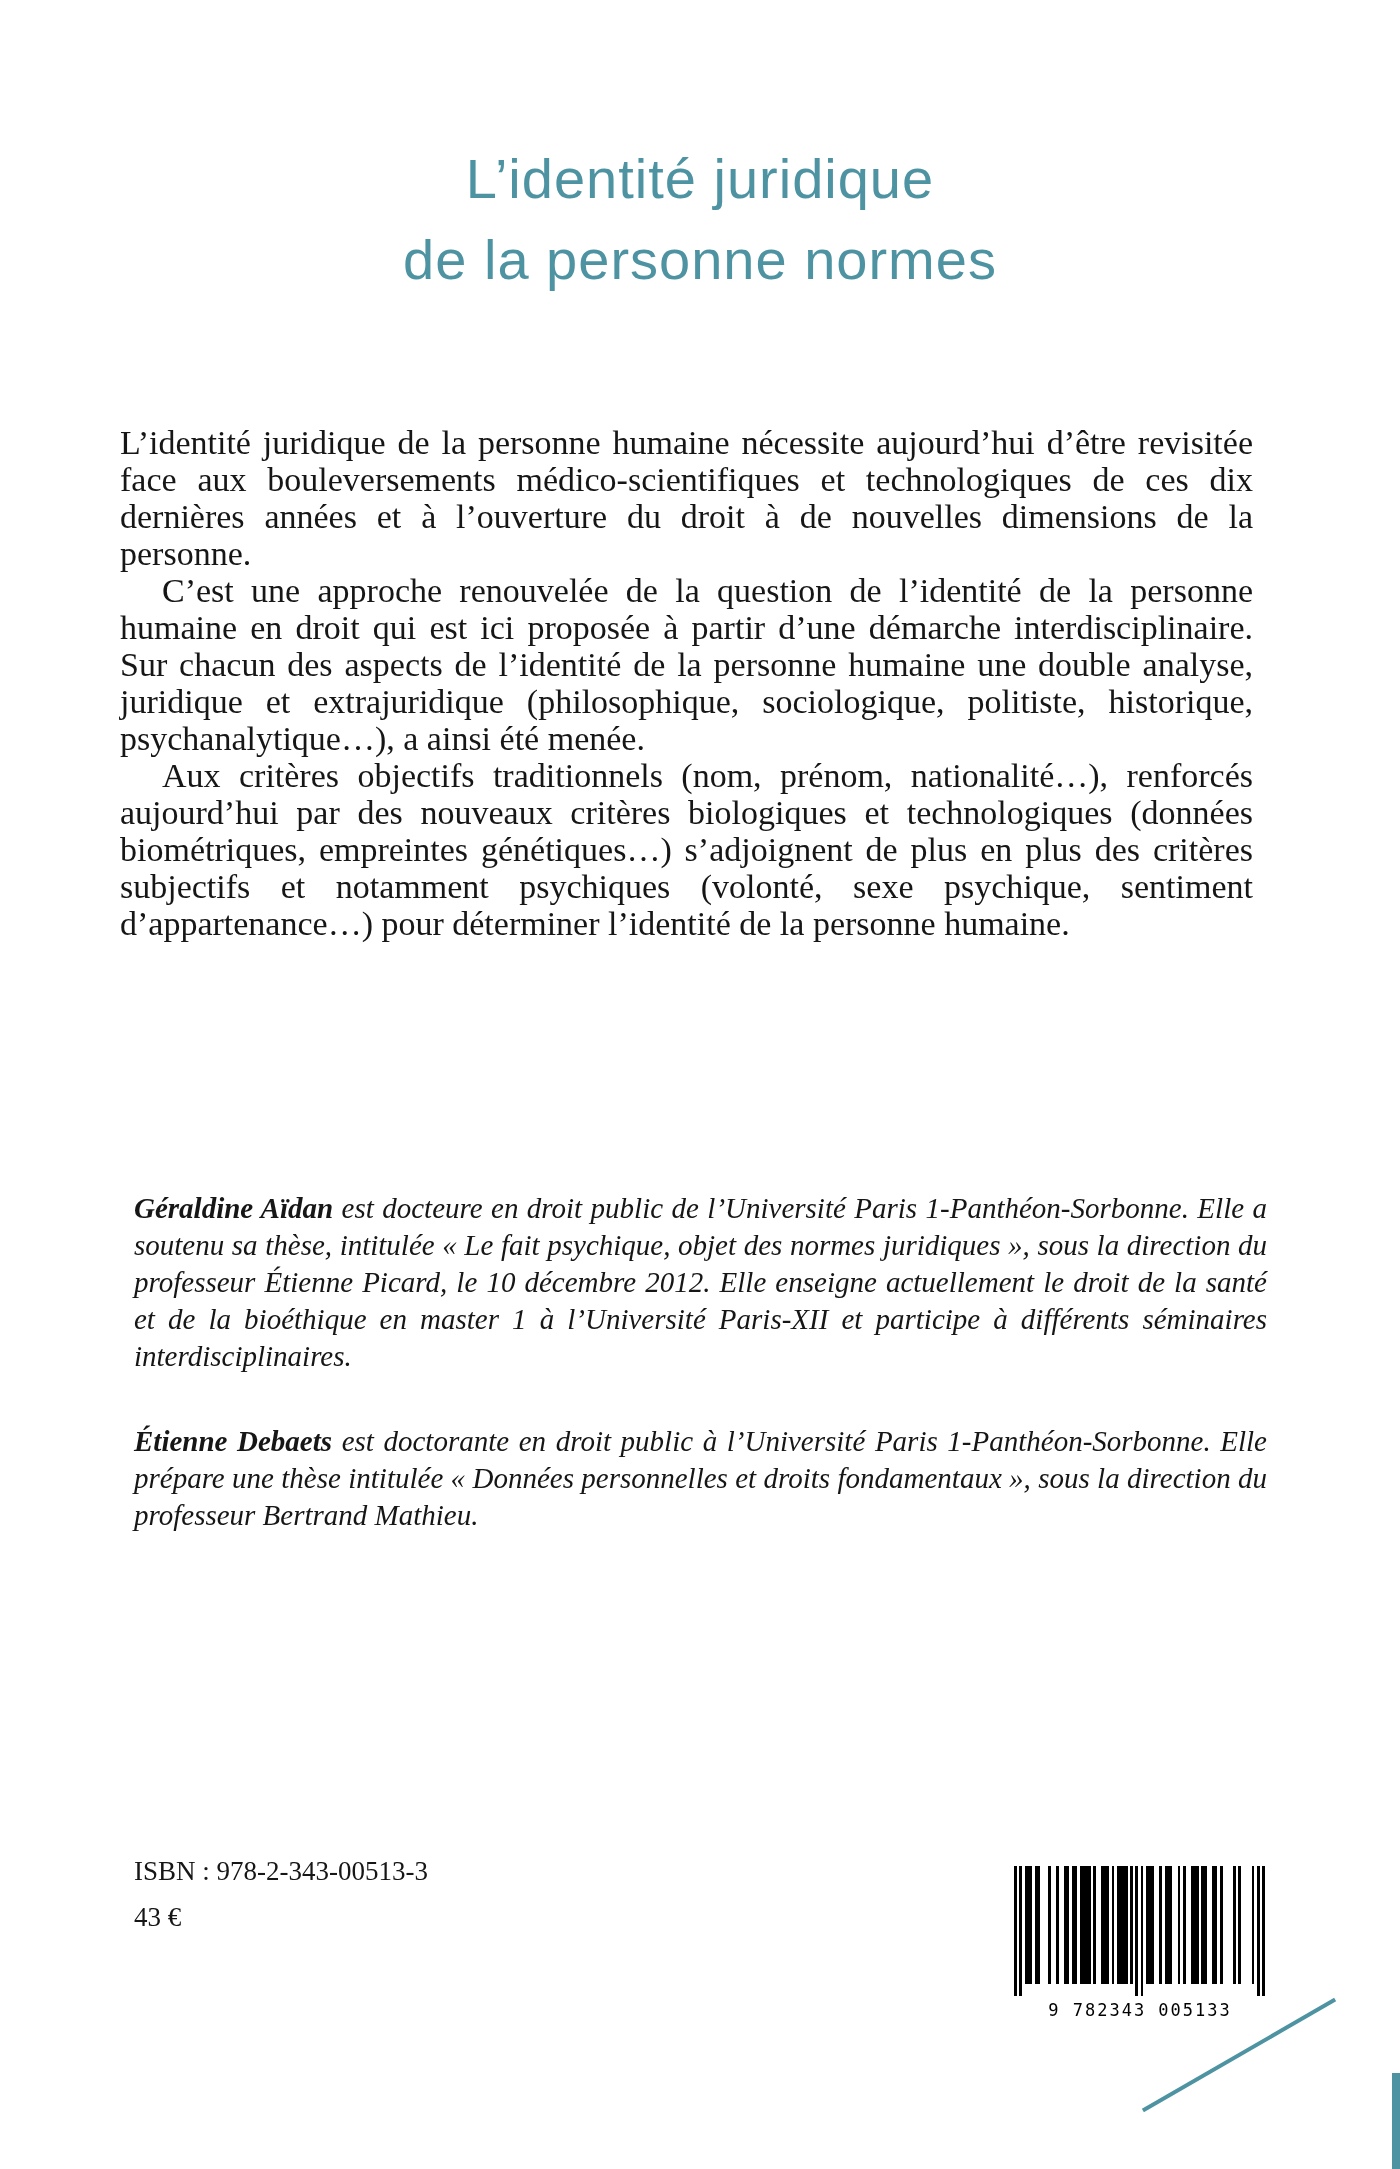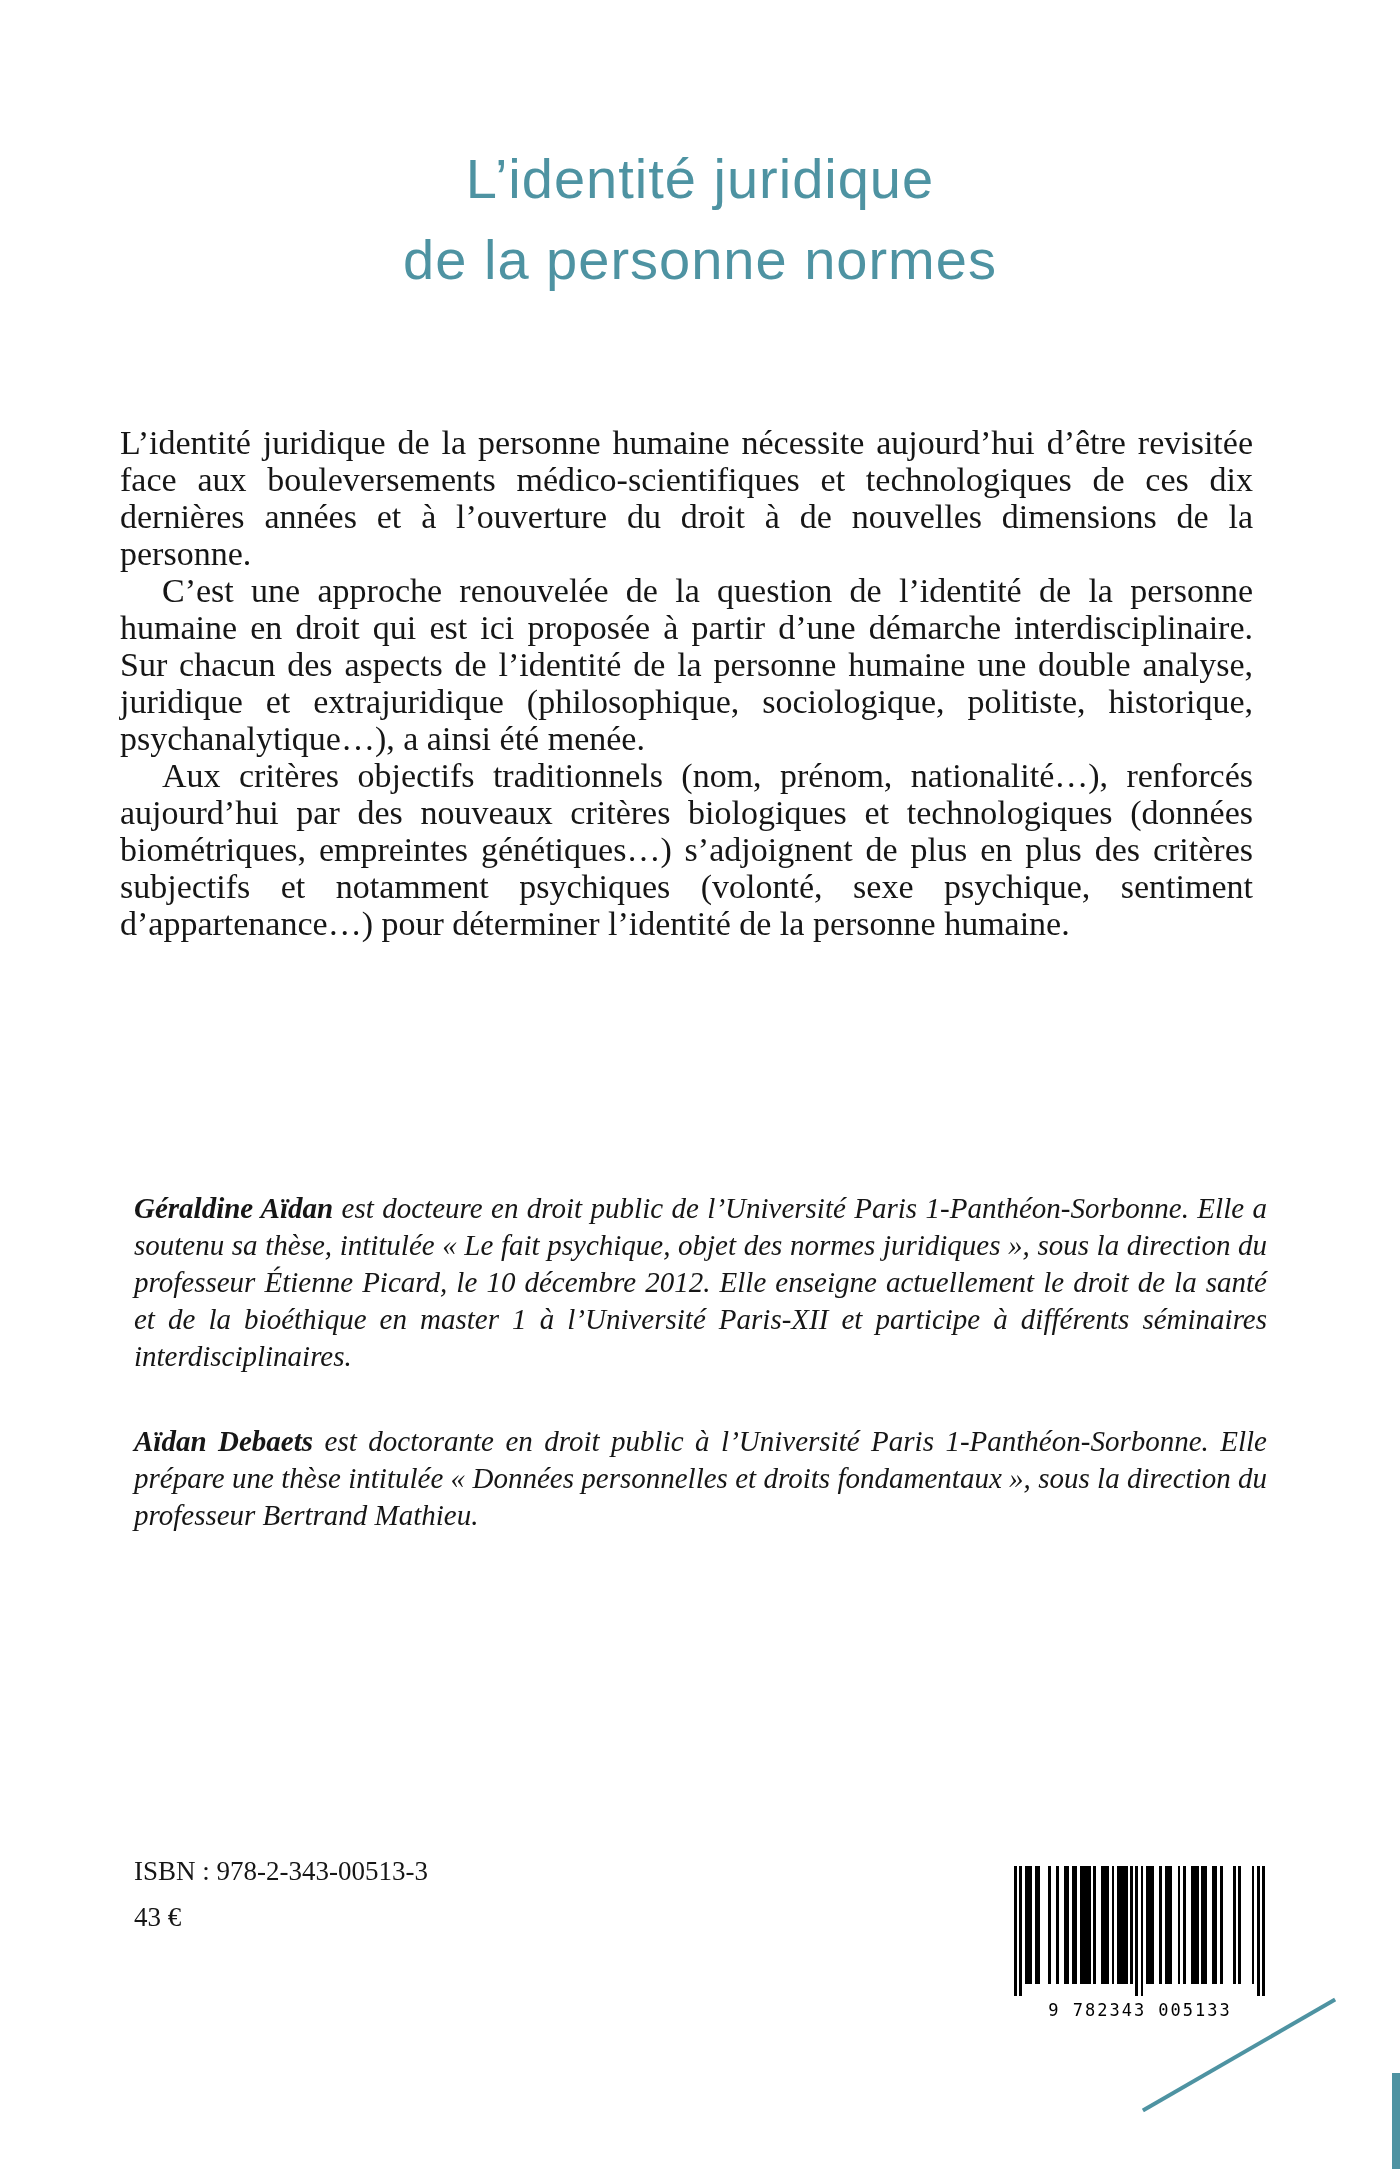--- a/index.html
+++ b/index.html
@@ -111,21 +111,21 @@
   </h1>
 
   <div class="synopsis">
     <p>L’identité juridique de la personne humaine nécessite aujourd’hui d’être revisitée face aux bouleversements médico-scientifiques et technologiques de ces dix dernières années et à l’ouverture du droit à de nouvelles dimensions de la personne.</p>
     <p class="indent">C’est une approche renouvelée de la question de l’identité de la personne humaine en droit qui est ici proposée à partir d’une démarche interdisciplinaire. Sur chacun des aspects de l’identité de la personne humaine une double analyse, juridique et extrajuridique (philosophique, sociologique, politiste, historique, psychanalytique…), a ainsi été menée.</p>
     <p class="indent">Aux critères objectifs traditionnels (nom, prénom, nationalité…), renforcés aujourd’hui par des nouveaux critères biologiques et technologiques (données biométriques, empreintes génétiques…) s’adjoignent de plus en plus des critères subjectifs et notamment psychiques (volonté, sexe psychique, sentiment d’appartenance…) pour déterminer l’identité de la personne humaine.</p>
   </div>
 
   <div class="bios">
     <p class="bio"><strong>Géraldine Aïdan</strong><span> est docteure en droit public de l’Université Paris 1-Panthéon-Sorbonne. Elle a soutenu sa thèse, intitulée « Le fait psychique, objet des normes juridiques », sous la direction du professeur Étienne Picard, le 10 décembre 2012. Elle enseigne actuellement le droit de la santé et de la bioéthique en master 1 à l’Université Paris-XII et participe à différents séminaires interdisciplinaires.</span></p>
-    <p class="bio"><strong>Aïdan Debaets</strong><span> est doctorante en droit public à l’Université Paris 1-Panthéon-Sorbonne. Elle prépare une thèse intitulée « Données personnelles et droits fondamentaux », sous la direction du professeur Bertrand Mathieu.</span></p>
+    <p class="bio"><strong>Étienne Debaets</strong><span> est doctorante en droit public à l’Université Paris 1-Panthéon-Sorbonne. Elle prépare une thèse intitulée « Données personnelles et droits fondamentaux », sous la direction du professeur Bertrand Mathieu.</span></p>
   </div>
 
   <div class="footer-isbn">
     <div>ISBN : 978-2-343-00513-3</div>
     <div>43 €</div>
   </div>
 
   <div class="barcode">
     <div class="bars">
         <div class="module on guard"></div>

